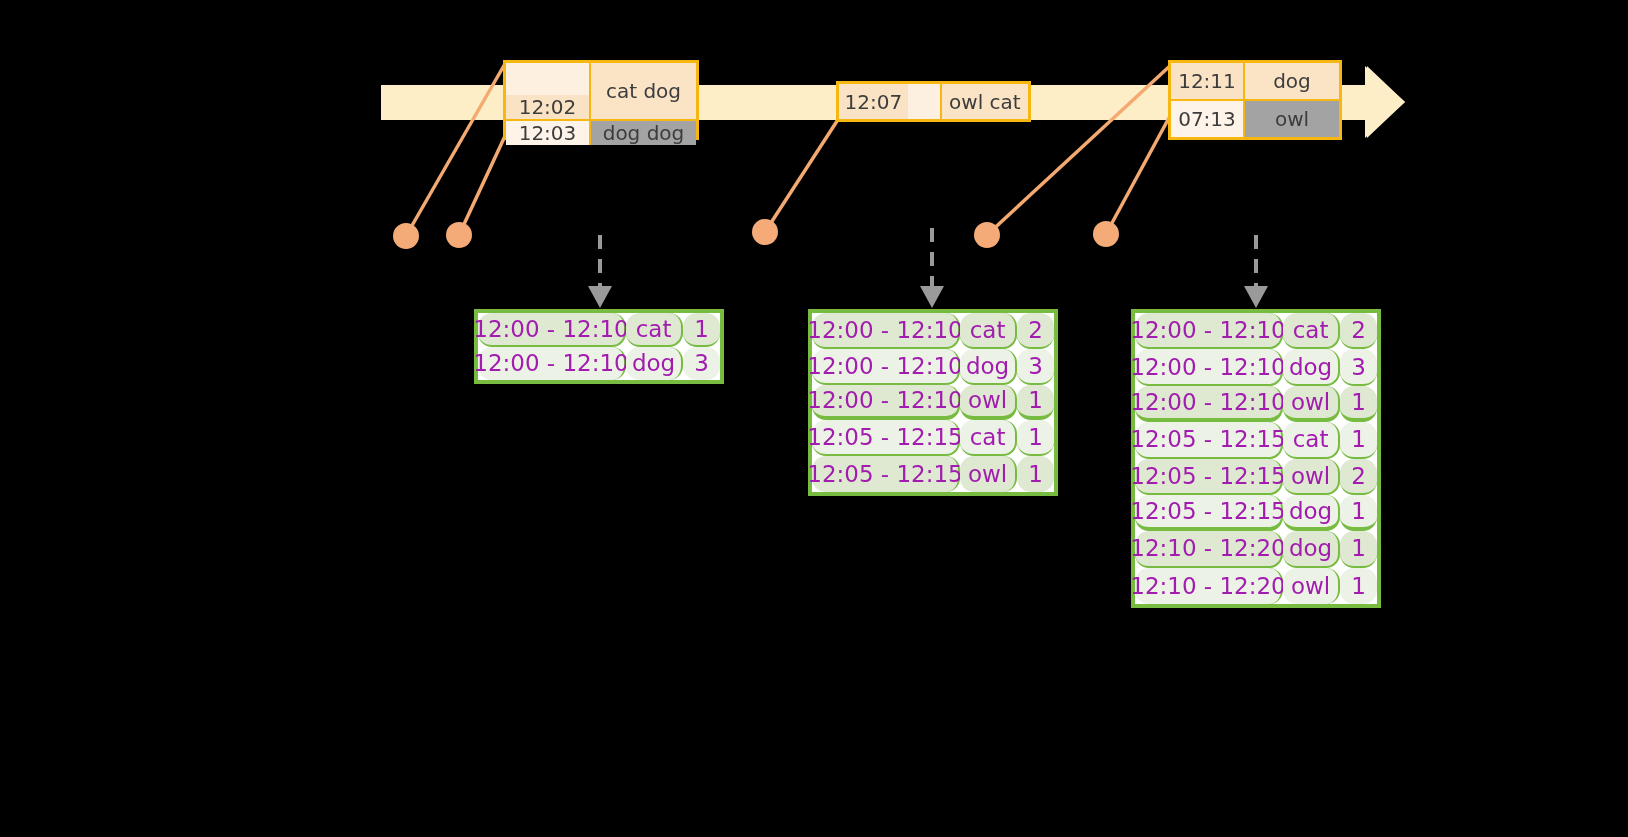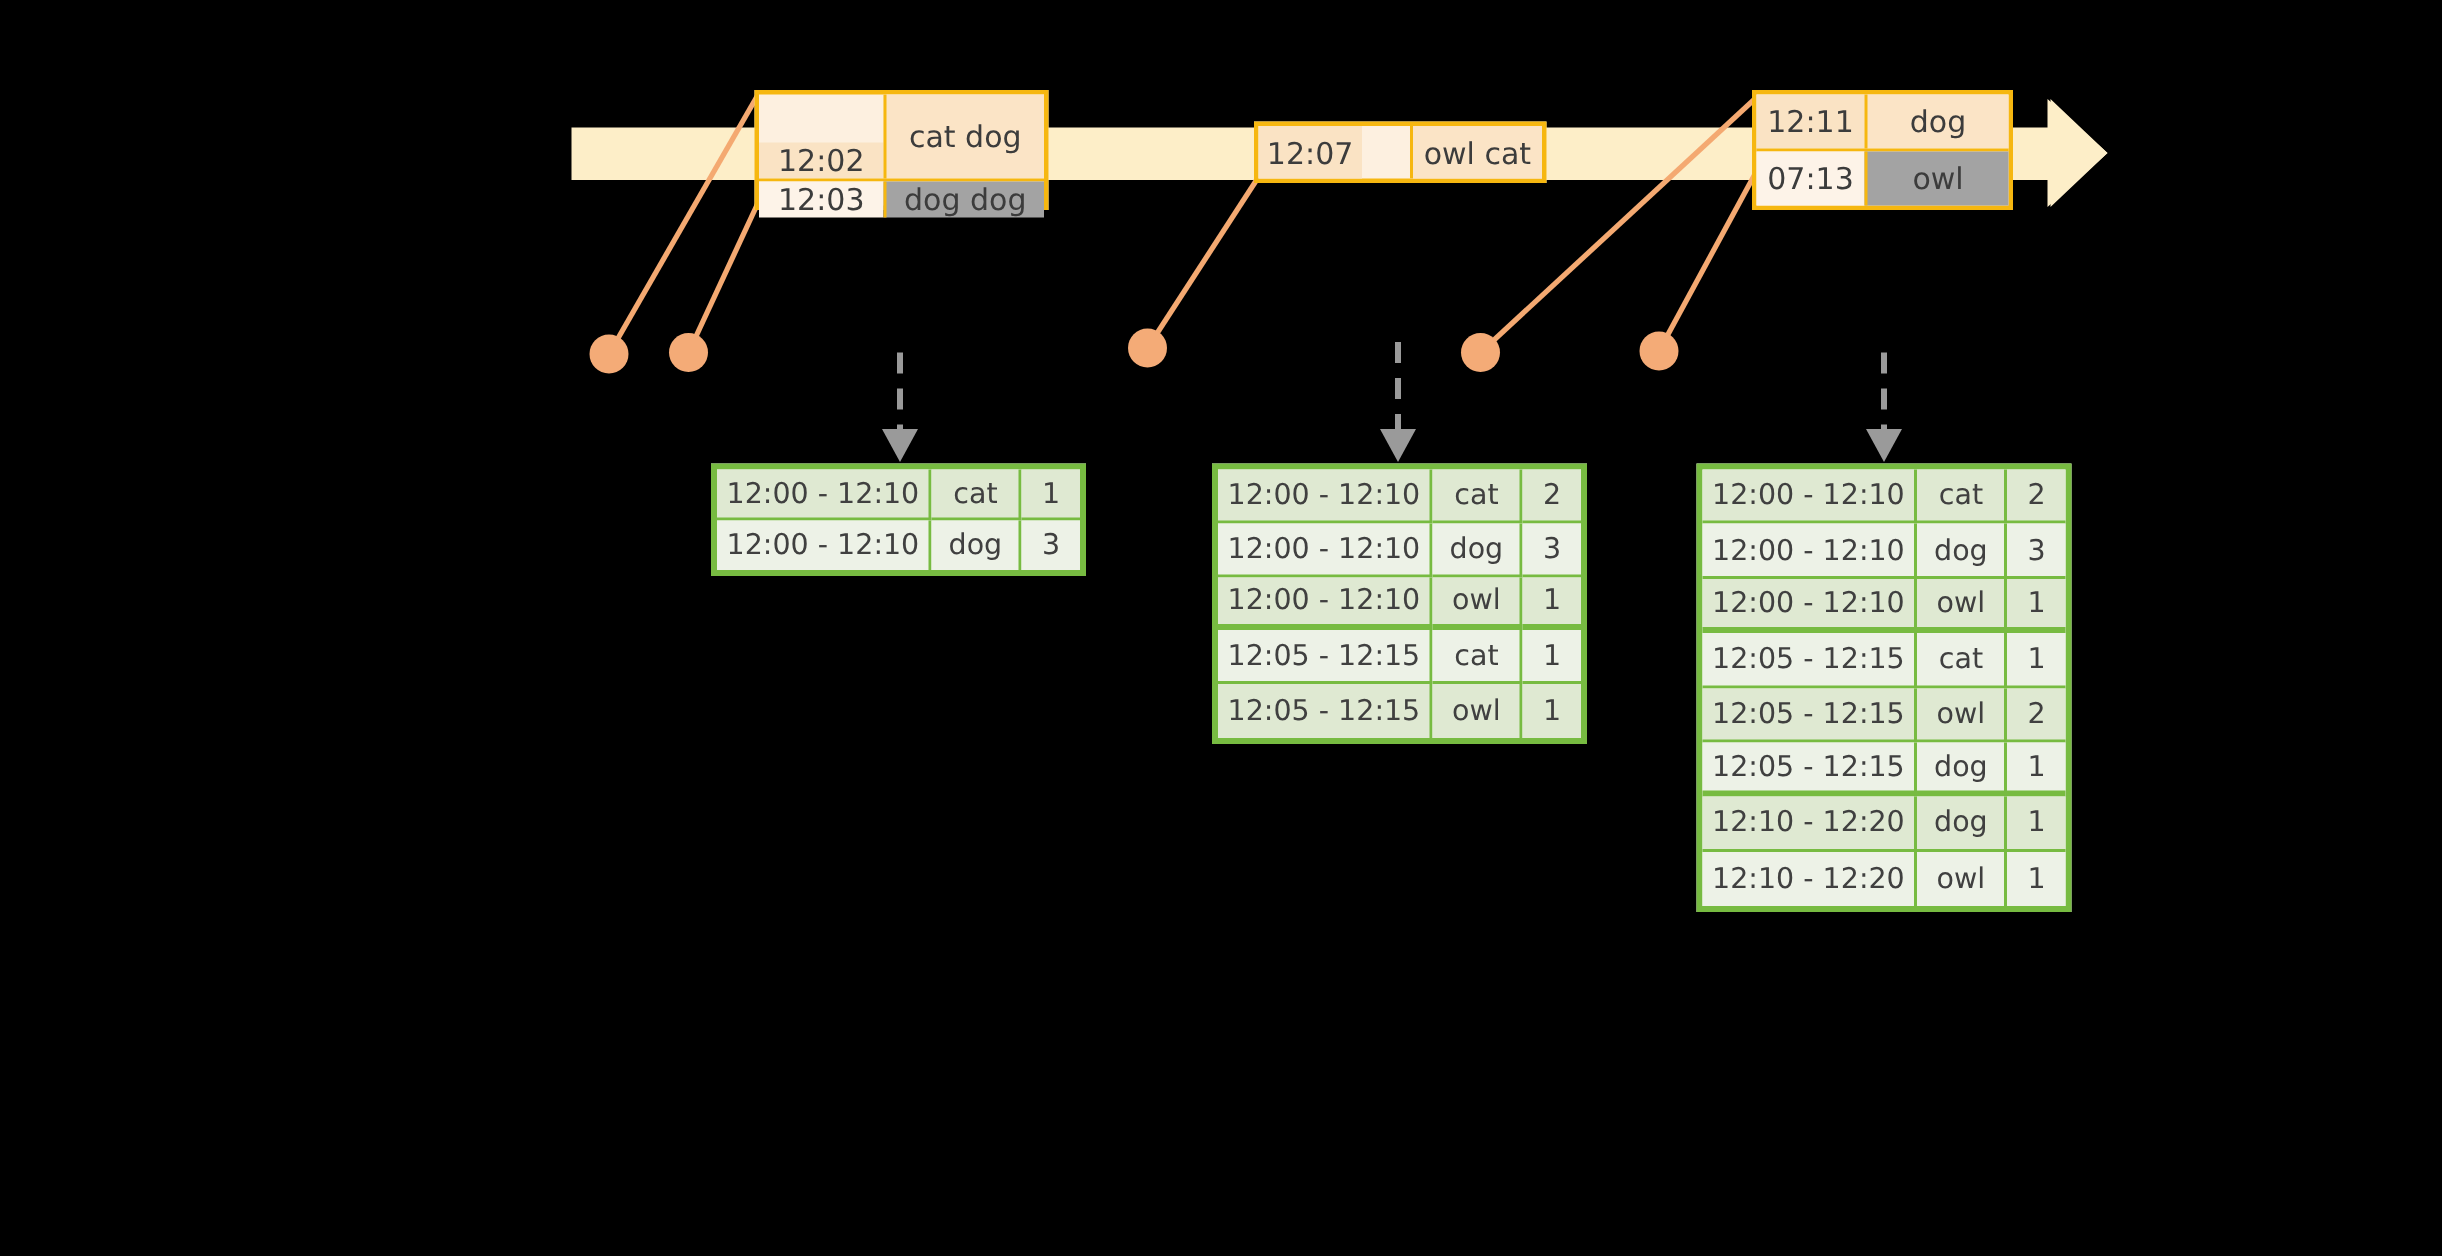--- a/index.html
+++ b/index.html
@@ -71,26 +71,27 @@
   }
   .res-row {
     display: flex;
     height: 37.5px;
     box-sizing: border-box;
   }
   .res-cell {
     display: flex;
     align-items: center;
     justify-content: center;
-    font-size: 19px;
-    color: #404040;
+    font-size: 23px;
+    color: #a21caf;
     box-sizing: border-box;
     border-right: 2px solid #77bb41;
     border-bottom: 2px solid #77bb41;
     white-space: nowrap;
+    border-radius: 14px;
   }
   .res-cell:last-child { border-right: none; }
   .res-row:last-child .res-cell { border-bottom: none; }
   .res-row.shade .res-cell { background: #dfe9d2; }
   .res-row.plain .res-cell { background: #edf2e7; }
   .res-row.groupend .res-cell { border-bottom: 4px solid #77bb41; }
 
   .col-window { width: 148px; }
   .col-key    { width: 62px; }
   .col-count  { width: 40px; }

